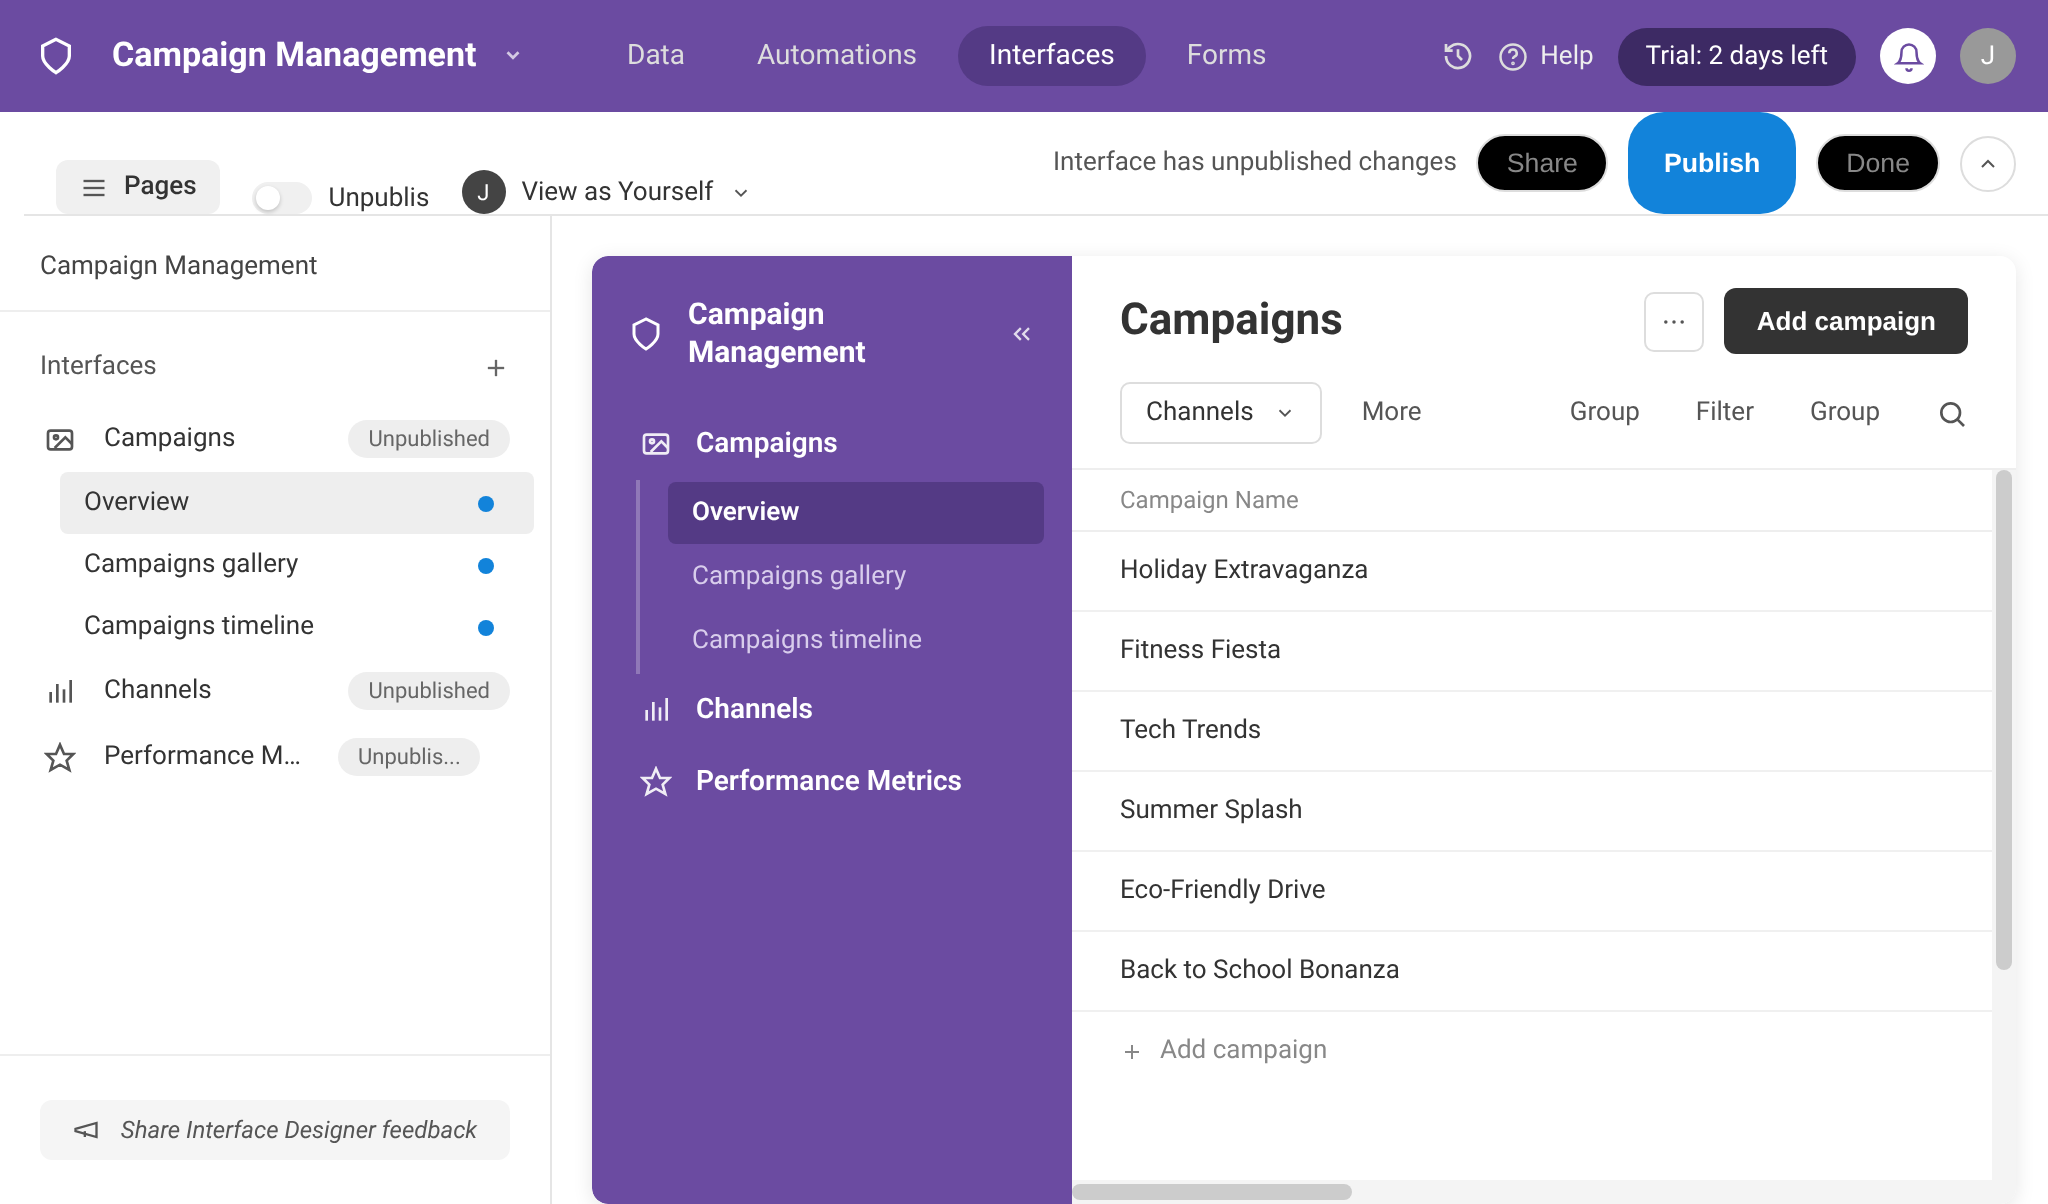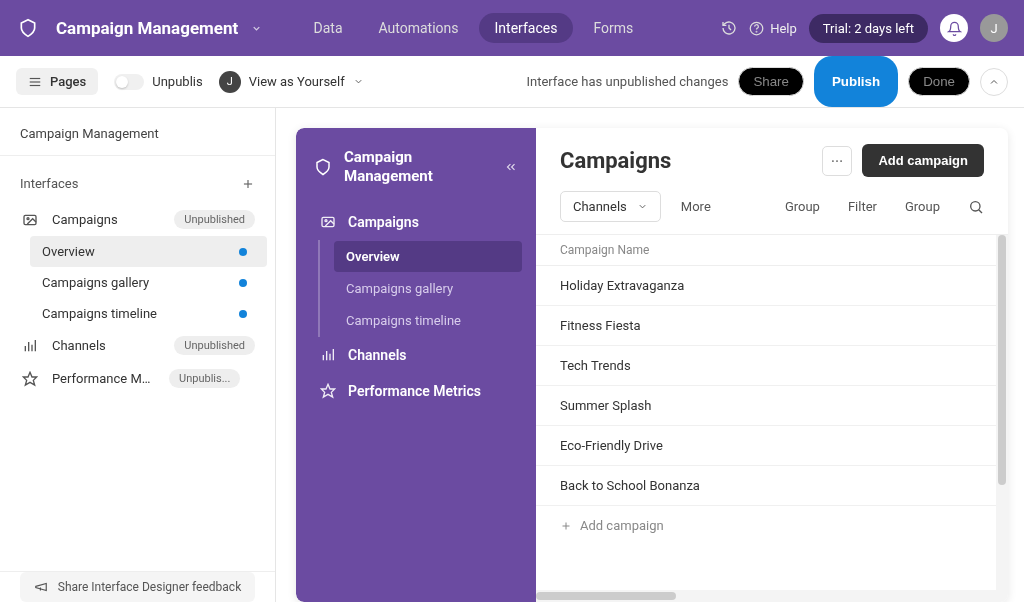--- a/index.html
+++ b/index.html
@@ -13,21 +13,21 @@
 .topbar-tabs { display: flex; gap: 4px; margin-left: 36px; }
 .topbar-tab { padding: 7px 16px; border-radius: 16px; color: #ddd; font-size: 14px; cursor: pointer; }
 .topbar-tab.active { background: #543a85; color: #fff; }
 .topbar-right { margin-left: auto; display: flex; align-items: center; gap: 12px; }
 .history-icon, .help-btn { display: flex; align-items: center; color: #eee; gap: 6px; cursor: pointer; }
 .trial-pill { background: #3d2a64; color: #fff; padding: 7px 14px; border-radius: 20px; font-size: 13px; }
 .circle-btn { width: 28px; height: 28px; border-radius: 50%; background: #fff; display: flex; align-items: center; justify-content: center; color: #6b4ba1; cursor: pointer; }
 .avatar-top { width: 28px; height: 28px; border-radius: 50%; background: #999; color: #fff; display: flex; align-items: center; justify-content: center; font-size: 13px; }
 
 
-.secondbar { height: 52px; border-bottom: 1px solid #e5e5e5; display: flex; align-items: center; padding: 0 16px; }
+.secondbar { height: 52px; border-bottom: 1px solid #e5e5e5; display: flex; align-items: flex-end; padding: 0 16px; margin-left: 12px; }
 .pages-btn { display: flex; align-items: center; gap: 8px; background: #f0f0f0; padding: 6px 12px; border-radius: 6px; cursor: pointer; font-weight: 500; }
 .preview-toggle { display: flex; align-items: center; gap: 8px; margin-left: 16px; cursor: pointer; }
 .toggle-switch { width: 30px; height: 16px; background: #f0f0f0; border-radius: 8px; position: relative; }
 .toggle-switch::after { content: ''; position: absolute; left: 2px; top: 2px; width: 12px; height: 12px; background: #fff; border-radius: 50%; box-shadow: 0 1px 2px rgba(0,0,0,0.2); }
 .viewas { display: flex; align-items: center; gap: 8px; margin-left: 16px; cursor: pointer; }
 .viewas-avatar { width: 22px; height: 22px; border-radius: 50%; background: #444; color: #fff; display: flex; align-items: center; justify-content: center; font-size: 11px; }
 .second-right { margin-left: auto; display: flex; align-items: center; gap: 10px; color: #555; }
 .btn-outline { padding: 6px 14px; border: 1px solid #ddd; border-radius: 16px; background: #000000; cursor: pointer; color: #888; }
 .btn-publish { padding: 18px 18px; background: #1283da; color: #fff; border-radius: 18px; font-weight: 600; cursor: pointer; border: none; }
 .expand-circle { width: 28px; height: 28px; border-radius: 50%; border: 1px solid #ddd; display: flex; align-items: center; justify-content: center; cursor: pointer; }
@@ -42,21 +42,21 @@
 .plus-icon { color: #666; cursor: pointer; font-size: 14px; }
 .left-nav { padding: 0 8px; }
 .left-item { display: flex; align-items: center; padding: 7px 12px; border-radius: 4px; cursor: pointer; gap: 12px; }
 .left-item .icon-wrap { width: 20px; display: flex; align-items: center; justify-content: center; flex-shrink: 0; color: #555; }
 .left-item .label { flex: 1; white-space: nowrap; overflow: hidden; text-overflow: ellipsis; }
 .badge-unpub { background: #eee; color: #666; font-size: 11px; padding: 3px 10px; border-radius: 12px; }
 .left-sub { padding-left: 22px; }
 .left-subitem { display: flex; align-items: center; padding: 8px 12px; border-radius: 4px; cursor: pointer; justify-content: space-between; }
 .left-subitem.active { background: #eee; }
 .dot-blue { width: 8px; height: 8px; background: #1283da; border-radius: 50%; margin-right: 8px; }
-.left-footer { margin-top: auto; padding: 0 20px; border-top: 1px solid #eee; }
+.left-footer { margin-top: auto; padding: 22px 20px; border-top: 1px solid #eee; font-style: italic; }
 .feedback-btn { display: flex; align-items: center; gap: 10px; font-size: 12px; color: #555; cursor: pointer; justify-content: center; background: #f5f5f5; padding: 8px; border-radius: 6px; }
 
 
 .canvas { flex: 1; background: #fff; position: relative; padding: 20px 16px 0 20px; overflow: hidden; }
 .canvas-card { background: #fff; border-radius: 8px; box-shadow: 0 2px 10px rgba(0,0,0,0.1); height: 100%; display: flex; overflow: hidden; }
 
 
 .appnav { width: 240px; background: #6b4ba1; color: #fff; padding: 12px 14px 18px; display: flex; flex-direction: column; border-radius: 8px 0 0 8px; }
 .appnav-hdr { display: flex; align-items: center; gap: 12px; padding: 8px 4px 18px; }
 .appnav-logo { width: 18px; flex-shrink: 0; }

